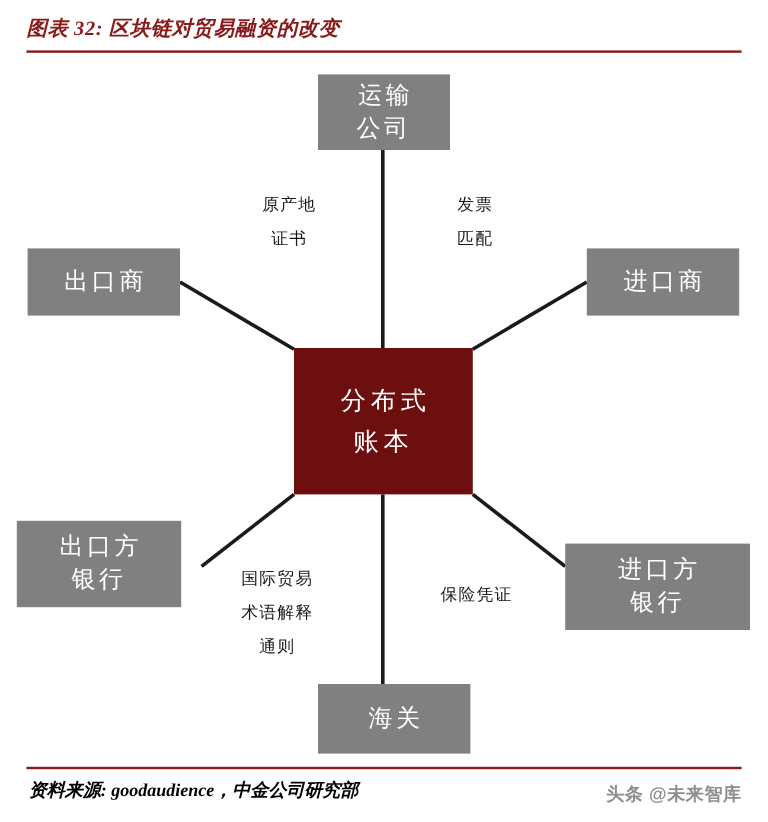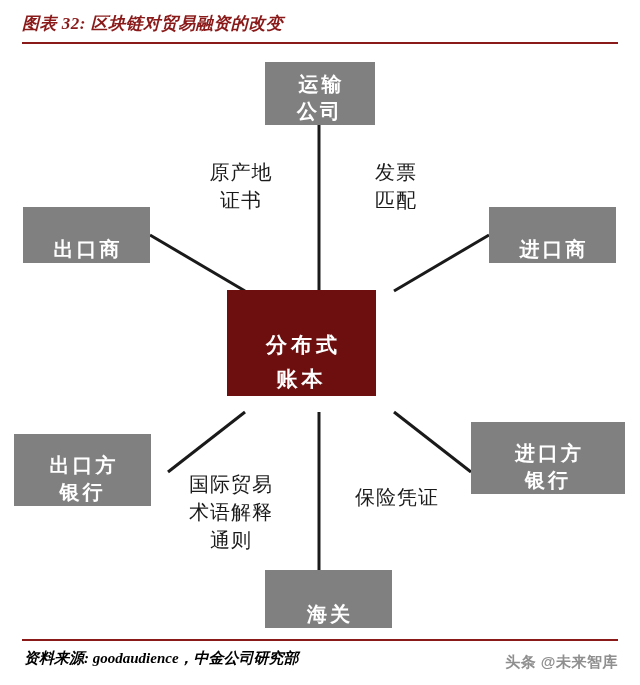--- a/index.html
+++ b/index.html
@@ -57,45 +57,44 @@
     width: 640px;
     height: 588px;
   }
 
   .node {
     position: absolute;
     box-sizing: border-box;
     display: flex;
     flex-direction: column;
     align-items: center;
-    justify-content: flex-end;
+    justify-content: center;
     color: #ffffff;
     font-family: "Liberation Serif", "DejaVu Serif", serif;
     font-size: 20px;
     line-height: 27px;
     letter-spacing: 3px;
     text-indent: 3px;
     white-space: pre-line;
     text-align: center;
-    font-weight: bold;
   }
   .node-gray { background: #808080; }
   .node-center {
     background: #6E0F0F;
     font-size: 21px;
     line-height: 34px;
     letter-spacing: 4px;
     text-indent: 4px;
   }
 
   .edge-label {
     position: absolute;
     color: #1a1a1a;
     font-family: "Liberation Serif", "DejaVu Serif", serif;
-    font-size: 20px;
+    font-size: 14px;
     line-height: 28px;
     letter-spacing: 1px;
     white-space: pre-line;
     text-align: center;
   }
 
   
   #figure-footer {
     position: absolute;
     left: 22px;
@@ -165,31 +164,31 @@
   </div>
 
   <div class="node node-gray" style="left:23px; top:161px; width:127px; height:56px;">
     <span>出口商</span>
   </div>
 
   <div class="node node-gray" style="left:489px; top:161px; width:127px; height:56px;">
     <span>进口商</span>
   </div>
 
-  <div class="node node-center" style="left:227px; top:244px; width:149px; height:106px;">
+  <div class="node node-center" style="left:245px; top:244px; width:149px; height:122px;">
     <span>分布式
 账本</span>
   </div>
 
   <div class="node node-gray" style="left:14px; top:388px; width:137px; height:72px;">
     <span>出口方
 银行</span>
   </div>
 
-  <div class="node node-gray" style="left:471px; top:376px; width:154px; height:72px;">
+  <div class="node node-gray" style="left:471px; top:407px; width:154px; height:72px;">
     <span>进口方
 银行</span>
   </div>
 
   <div class="node node-gray" style="left:265px; top:524px; width:127px; height:58px;">
     <span>海关</span>
   </div>
 
   <div class="edge-label" style="left:185px; top:112px; width:112px;">原产地
 证书</div>

